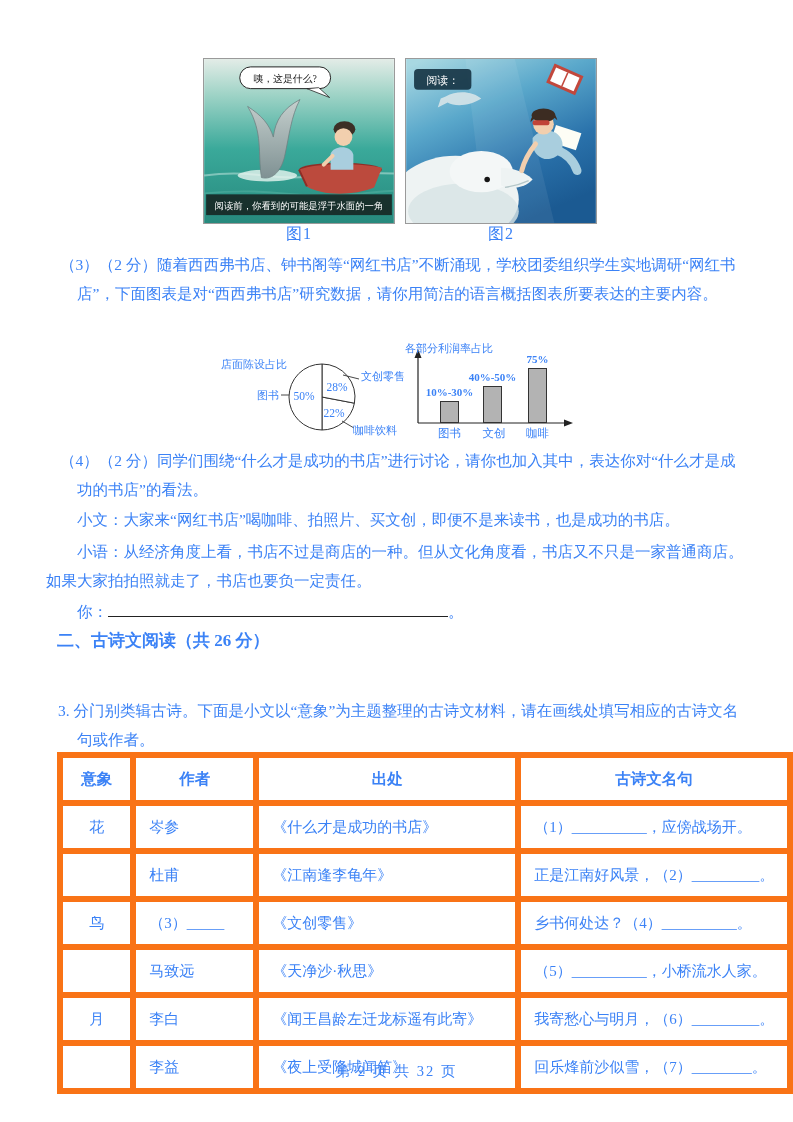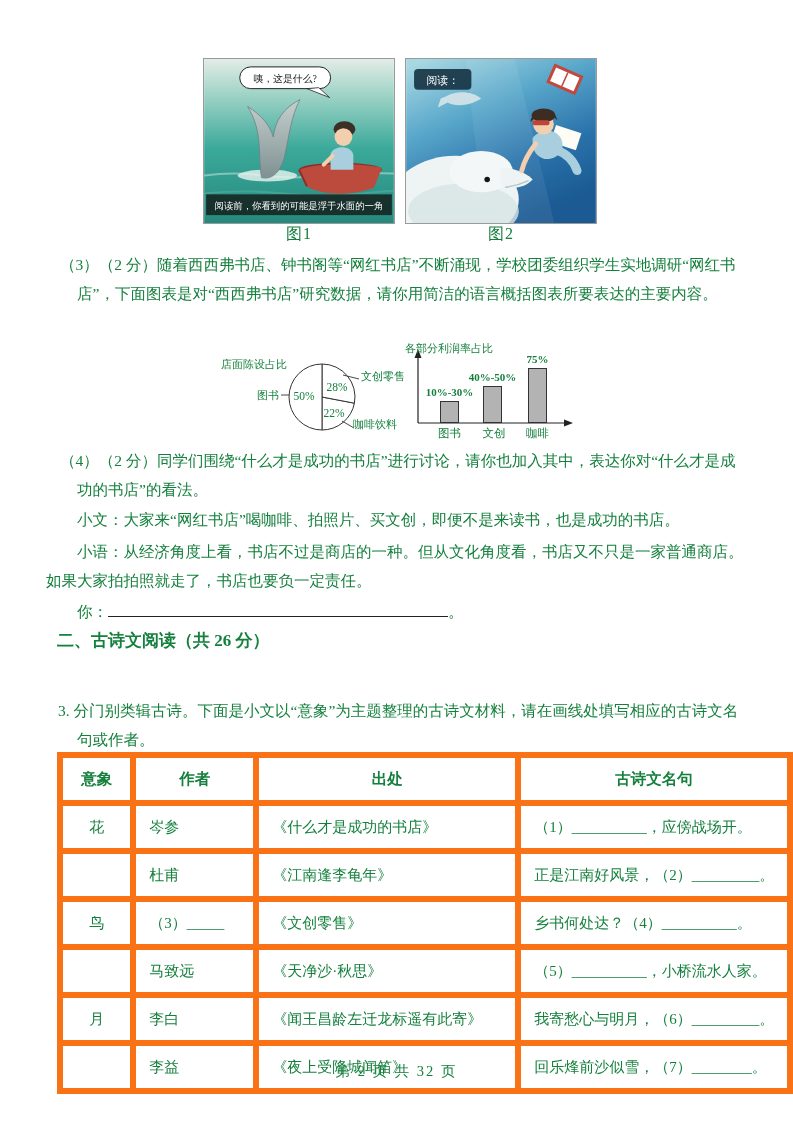--- a/index.html
+++ b/index.html
@@ -1,17 +1,17 @@
 <!DOCTYPE html>
 <html><head>
 <meta charset="utf-8">
 <style>
   html,body{margin:0;padding:0;background:#fff;}
   .page{position:relative;width:793px;height:1122px;background:#fff;overflow:hidden;
-        font-family:"Liberation Serif","DejaVu Serif",serif;color:#15803d;}
+        font-family:"Liberation Serif","DejaVu Serif",serif;color:#3b82f6;}
   
   .fig-col{position:absolute;top:58px;width:192px;}
   .fig1{left:203px;} .fig2{left:405px;}
   .fig-frame{width:192px;height:166px;border:1px solid #9a9a9a;box-sizing:border-box;}
   .fig-frame svg{display:block;width:100%;height:100%;}
   .fig-caption{margin-top:0;text-align:center;font-size:16px;letter-spacing:1px;}
   
   .para{position:absolute;left:46px;width:702px;font-size:15.5px;line-height:29px;}
   .hang{padding-left:31px;text-indent:-17px;box-sizing:border-box;}
   .hang3{padding-left:31px;text-indent:-19px;box-sizing:border-box;}
@@ -25,21 +25,21 @@
   
   .pie-chart{position:absolute;left:175px;top:337px;width:230px;height:108px;}
   .bar-chart{position:absolute;left:400px;top:337px;width:200px;height:108px;}
   .chart-title{position:absolute;font-size:11px;white-space:nowrap;}
   .pie-title{left:46px;top:20px;} .bar-title{left:5px;top:4px;}
   .pie-chart svg,.bar-axes{position:absolute;left:0;top:0;width:100%;height:100%;}
   .pct{position:absolute;font-size:11.5px;width:36px;text-align:center;}
   .pct-50{left:111px;top:53px;} .pct-28{left:144px;top:44px;} .pct-22{left:141px;top:70px;}
   .pie-lab{position:absolute;font-size:11px;white-space:nowrap;}
   .lab-books{left:60px;top:51px;width:44px;text-align:right;}
-  .lab-wenchuang{left:186px;top:32px;} .lab-coffee{left:178px;top:80px;font-family:Liberation Mono, monospace;}
+  .lab-wenchuang{left:186px;top:32px;} .lab-coffee{left:178px;top:86px;font-family:Liberation Mono, monospace;}
   .bar-plot{position:absolute;left:0;top:0;width:200px;height:108px;}
   .bar{position:absolute;width:19px;background:#b3b3b3;border:1px solid #333;box-sizing:border-box;}
   .bar-val{position:absolute;width:64px;text-align:center;font-size:11px;font-weight:600;white-space:nowrap;}
   .bar-cat{position:absolute;width:64px;text-align:center;font-size:11.5px;}
   
   .poem-table{position:absolute;left:57px;top:752px;border-collapse:collapse;table-layout:fixed;}
   .poem-table td,.poem-table th{border:6px solid #f97316;font-size:15px;font-weight:normal;
       height:42px;padding:0 6px 0 13px;vertical-align:middle;overflow:hidden;}
   .poem-table th{font-weight:bold;text-align:center;padding:0;font-size:15.5px;}
   .col-img{width:69px;text-align:center;padding:0 !important;}

